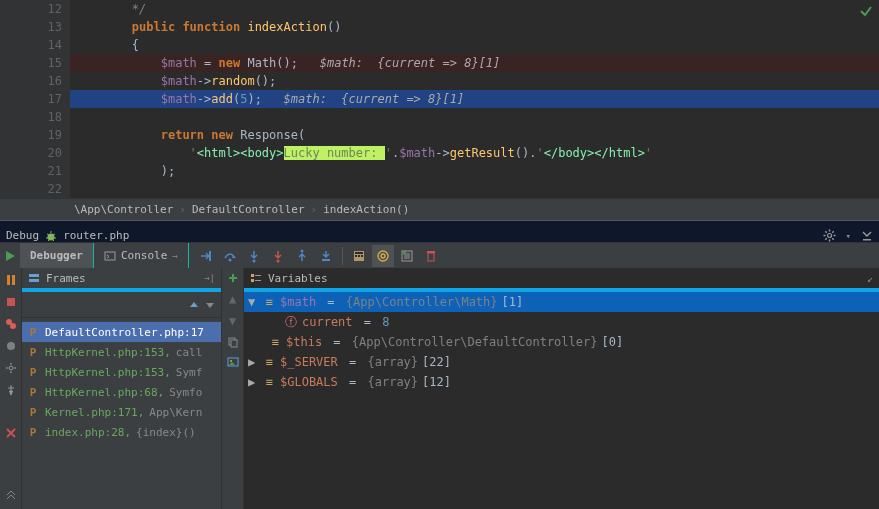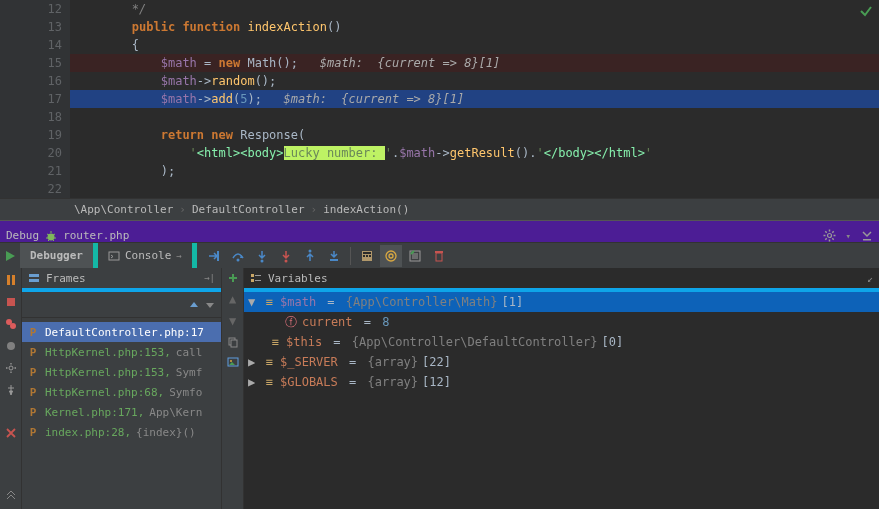--- a/index.html
+++ b/index.html
@@ -35,39 +35,39 @@
   .check { position: absolute; right: 6px; top: 4px; color: #499c54; }
   
   .breadcrumb {
     height: 22px; background: #3c3f41; border-top: 1px solid #323232;
     display: flex; align-items: center; padding-left: 74px; gap: 6px;
     color: #bababa; font-size: 11px;
   }
   .breadcrumb .sep { color: #666; }
   
   .debug-header {
-    height: 22px; background: #4c1d95; border-top: 1px solid #555;
-    display: flex; align-items: flex-start; padding: 8px 6px; font-size: 11px; color: #bbb;
+    height: 22px; background: #0f172a; border-top: 1px solid #555;
+    display: flex; align-items: flex-end; padding: 0 6px; font-size: 11px; color: #bbb;
     justify-content: space-between;
   }
   .debug-header .left { display: flex; align-items: center; gap: 6px; }
   .debug-header .right { display: flex; align-items: center; gap: 10px; color: #888; }
   
   .debug-toolbar {
     height: 26px; background: #3c3f41; border-top: 1px solid #323232;
     display: flex; align-items: center;
   }
   .run-btn {
     width: 20px; height: 26px; display: flex; align-items: center; justify-content: center;
     background: #3c3f41;
   }
   .tabs { display: flex; height: 100%; }
   .tab {
     padding: 0 10px; display: flex; align-items: center; gap: 5px;
-    font-size: 11px; color: #bbb; border-right: 5px solid #14b8a6;
+    font-size: 11px; color: #bbb; border-right: 1px solid #14b8a6;
   }
   .tab.active { background: #4e5254; font-weight: bold; }
   .tb-icons { display: flex; align-items: center; gap: 2px; margin-left: 6px; }
   .tb-icon {
     width: 22px; height: 22px; display: flex; align-items: center; justify-content: center;
     color: #AFB1B3; font-size: 13px;
   }
   .tb-sep { width: 1px; height: 18px; background: #555; margin: 0 3px; }
   
   .debug-body { flex: 1; display: flex; background: #2b2b2b; }

